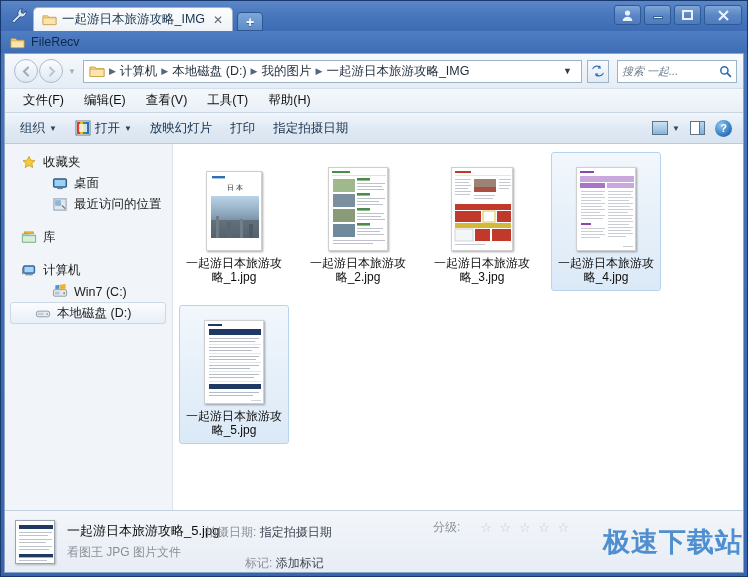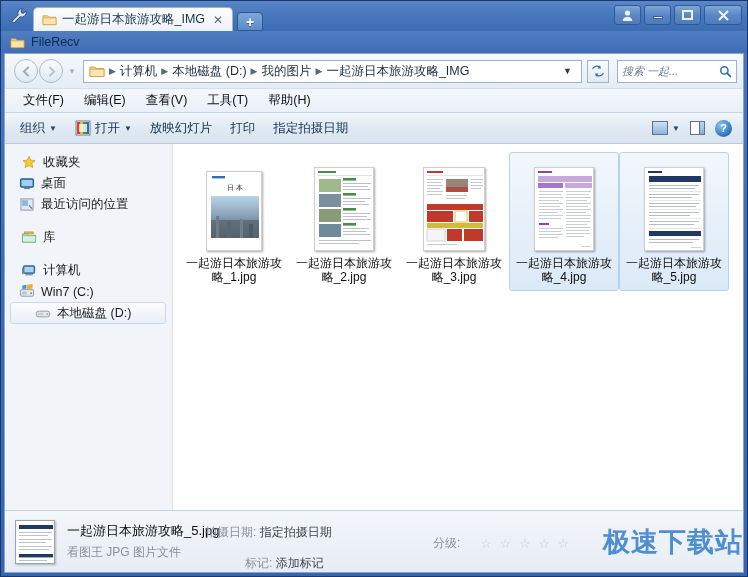--- a/index.html
+++ b/index.html
@@ -169,30 +169,30 @@
     border-right: 1px solid #dde3ea;
     padding-top: 8px;
     font-size: 12.5px; color: #1b1b1b;
     overflow: hidden;
   }
   .nav-group { margin-bottom: 12px; }
   .nav-item {
     height: 21px; display: flex; align-items: center; gap: 6px;
     padding-left: 16px; white-space: nowrap;
   }
-  .nav-item.child { padding-left: 14px; }
+  .nav-item.child { padding-left: 47px; }
   .nav-item.selected {
     background: linear-gradient(180deg,#fbfcfe 0%,#e8eff7 100%);
     border: 1px solid #cbd8e6; border-radius: 3px;
     margin: 0 6px 0 5px; padding-left: 24px; height: 22px;
   }
   .nav-ico { width: 16px; height: 15px; flex: 0 0 16px; display:block; }
 
   #content { flex: 1 1 auto; background: #fff; position: relative; overflow: hidden; }
-  #grid { display: flex; flex-wrap: wrap; padding: 8px 0 0 6px; gap: 0; }
+  #grid { display: flex; flex-wrap: wrap; padding: 8px 0 0 6px; gap: 14px; }
   .tile {
     width: 110px; padding: 4px 2px 6px 2px;
     display: flex; flex-direction: column; align-items: center;
     border: 1px solid transparent; border-radius: 3px;
   }
   .tile.selected {
     background: linear-gradient(180deg,#f2f7fc 0%,#dbe9f7 100%);
     border: 1px solid #b6d3ee;
   }
   .thumb-wrap {
@@ -224,21 +224,21 @@
     border: 1px solid #9aa4b0; box-shadow: 1px 1px 2px rgba(0,0,0,.25);
     margin-right: 12px; position: relative; overflow: hidden;
   }
   .dcol { display: flex; flex-direction: column; gap: 4px; }
   .dname { font-size: 13px; color: #0b0b0b; }
   .dsub { font-size: 12px; color: #8a9099; }
   .dlbl { font-size: 12px; color: #8a9099; }
   .dval { font-size: 12px; color: #3c4450; }
   .dmeta1 { position: absolute; left: 200px; top: 13px; font-size:12px; }
   .dmeta2 { position: absolute; left: 240px; top: 44px; font-size:12px; }
-  .drating { position: absolute; left: 428px; top: 24px; font-size: 12px; display:flex; align-items:center; gap:20px;}
+  .drating { position: absolute; left: 428px; top: 8px; font-size: 12px; display:flex; align-items:center; gap:20px;}
   .stars { color: #c6ccd4; font-size: 13px; letter-spacing: 2px; }
   #watermark {
     position: absolute; right: 0; top: 50%; transform: translateY(-50%);
     font-size: 27px; font-weight: bold; color: #4f8fd0;
     letter-spacing: 1px;
     font-family: "DejaVu Sans", sans-serif;
   }
 </style>
 </head>
 <body>

